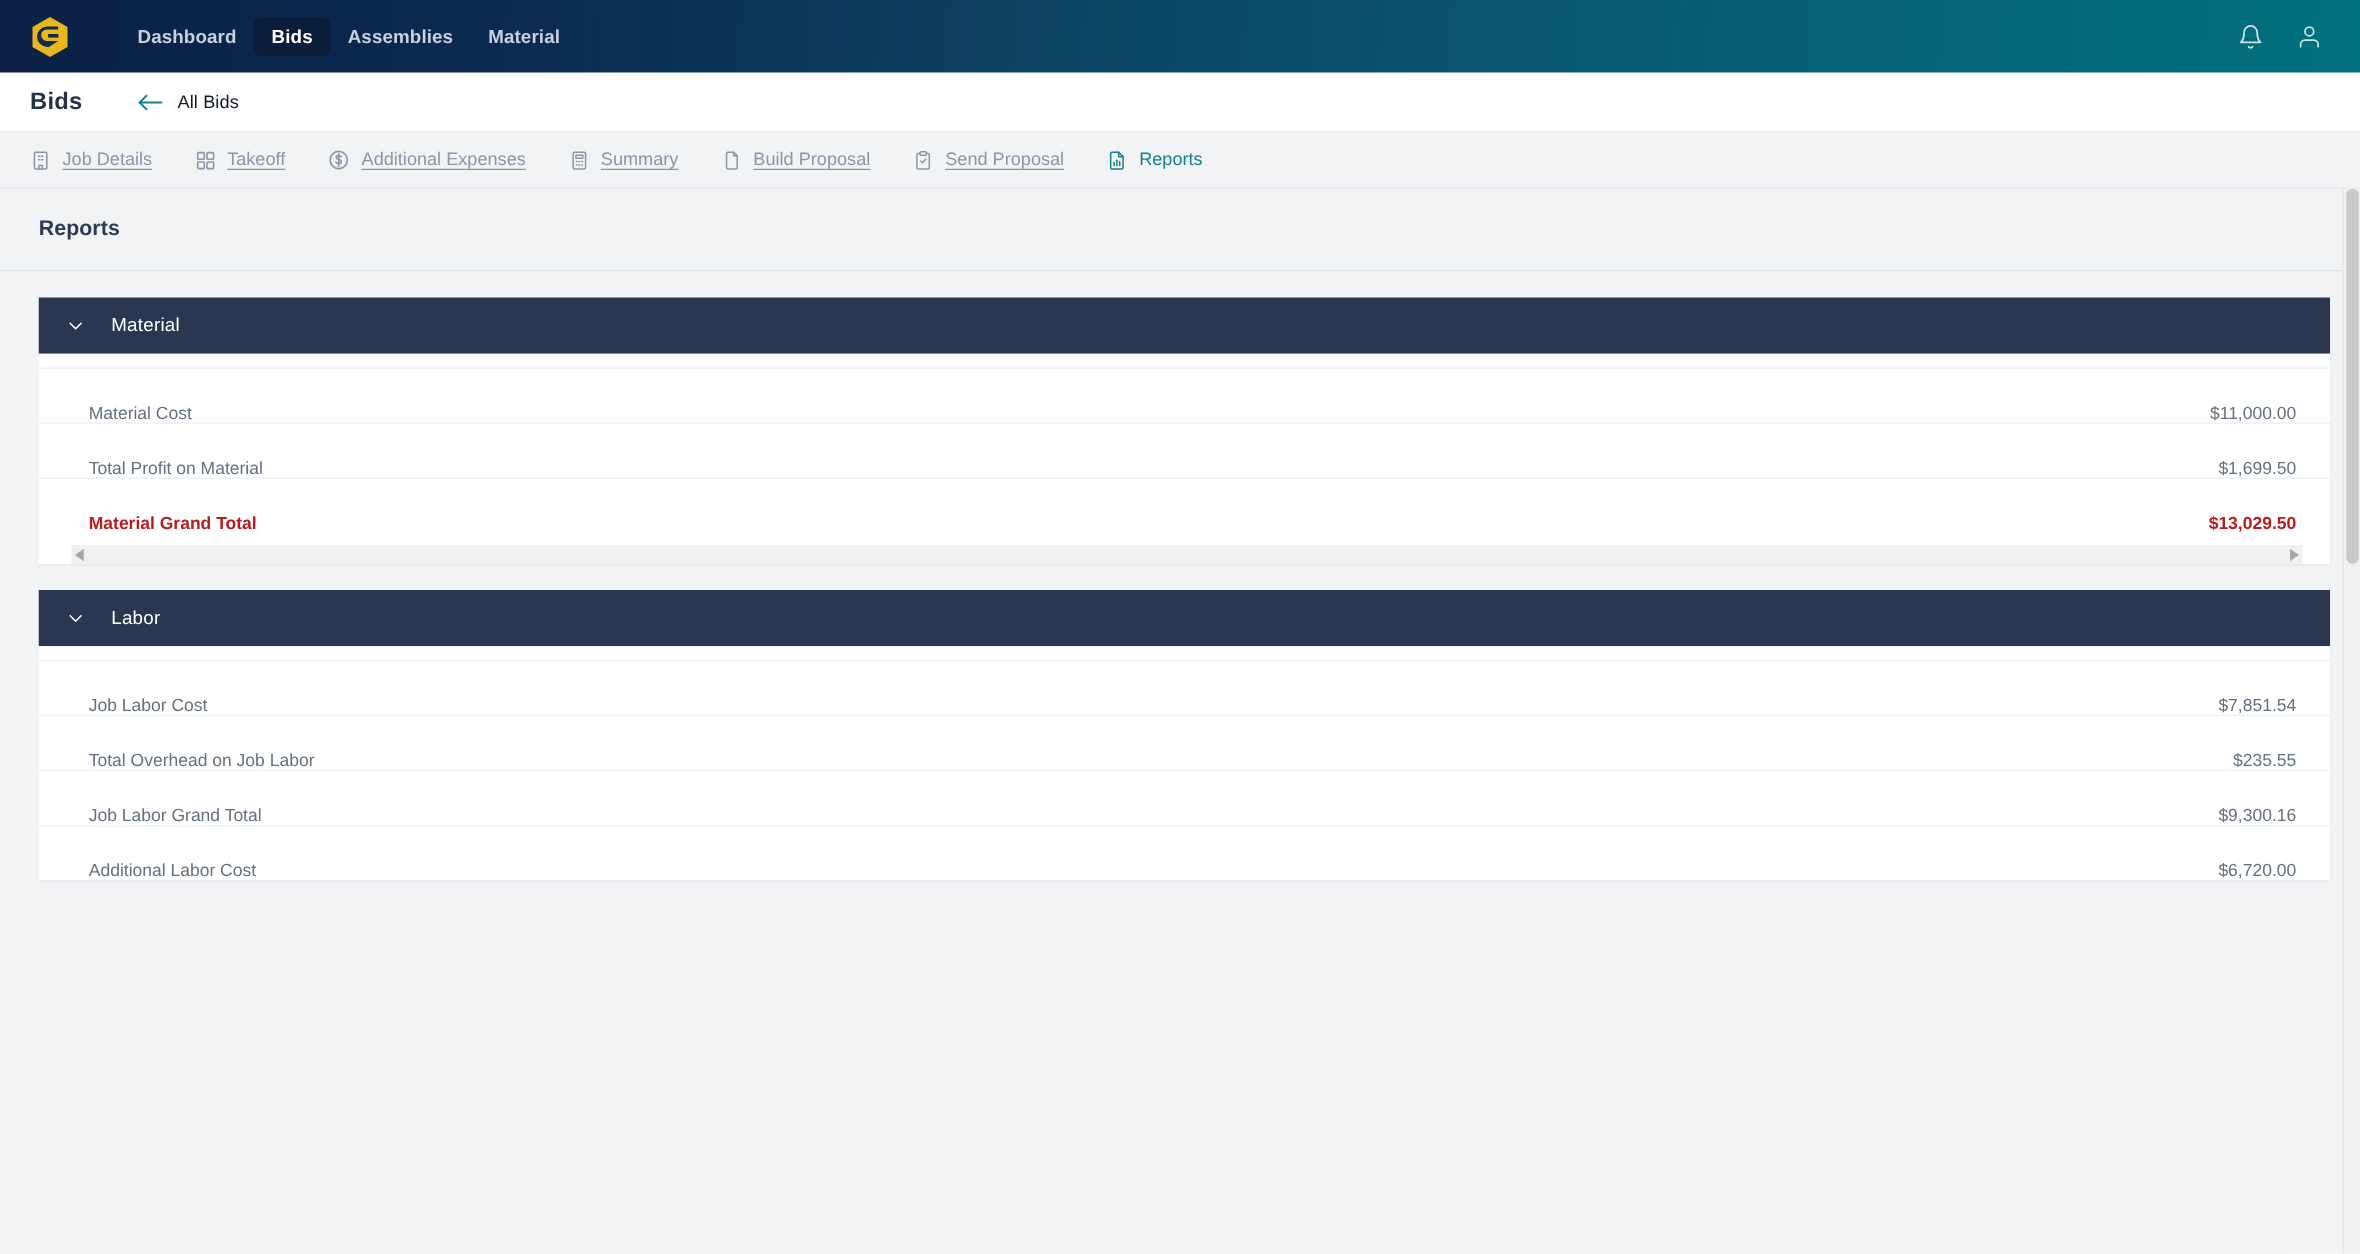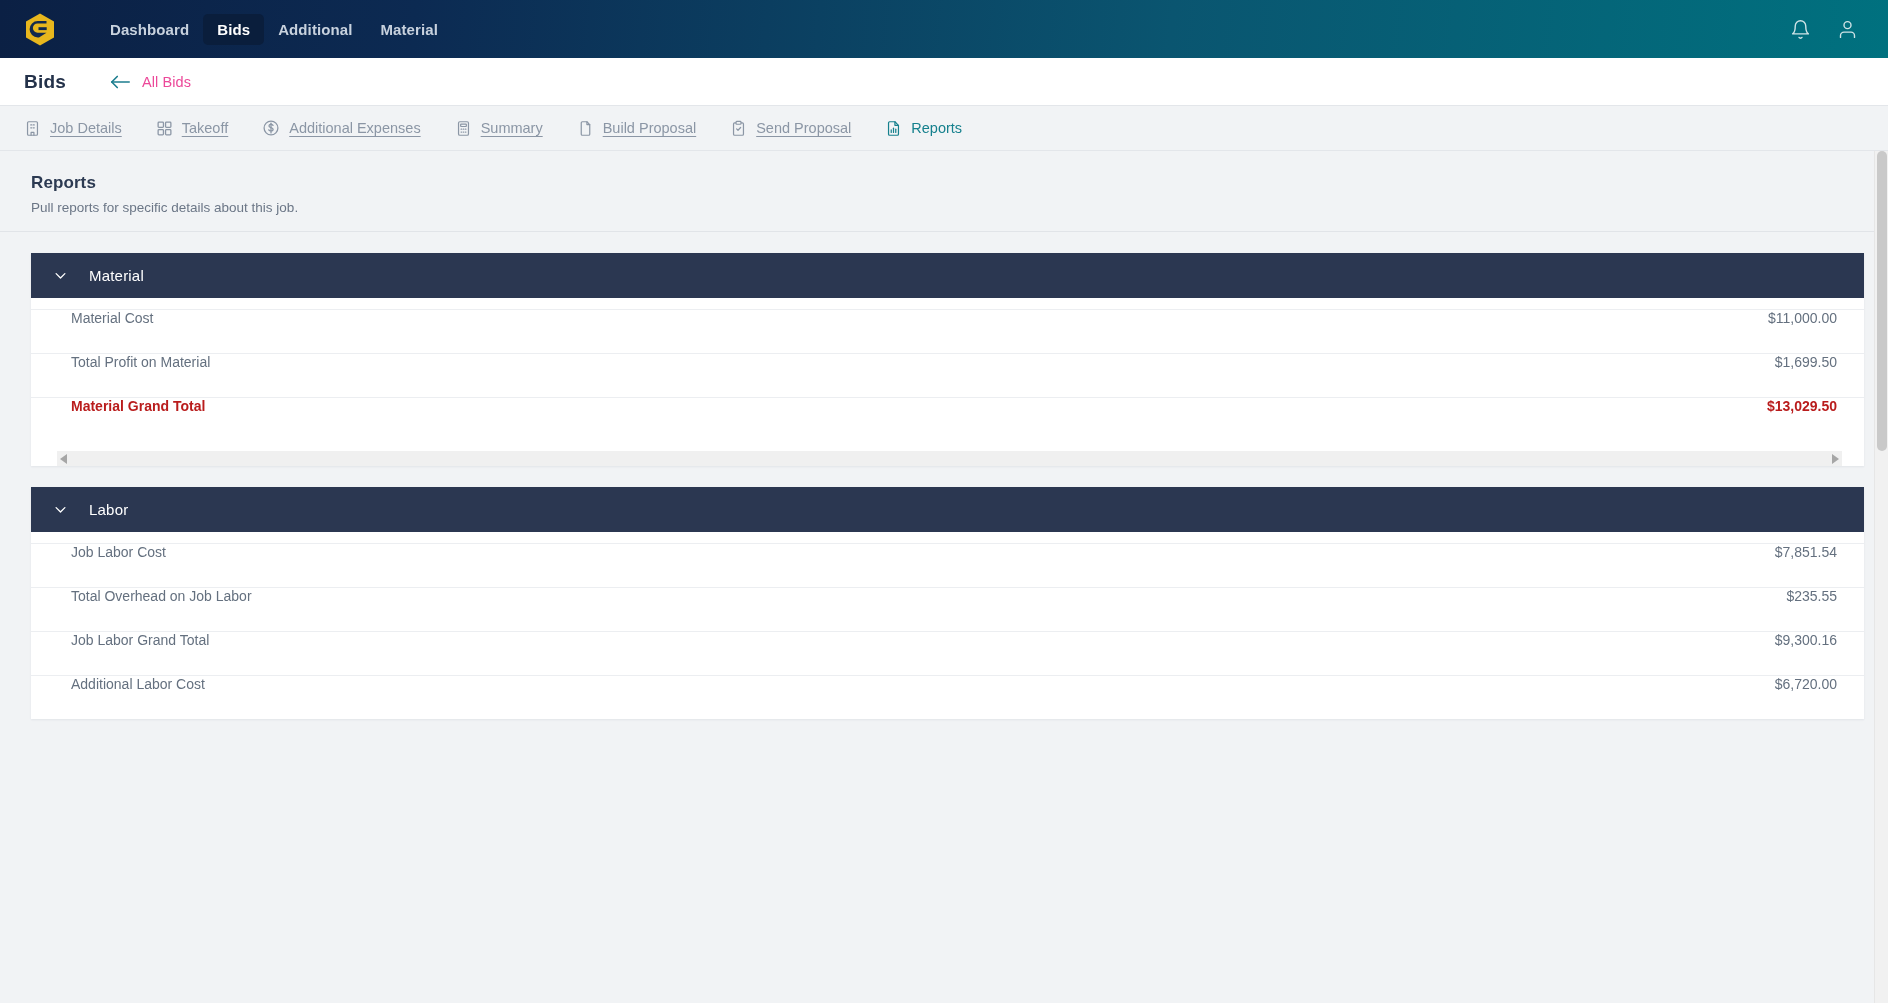--- a/index.html
+++ b/index.html
@@ -69,21 +69,21 @@
     letter-spacing: .2px;
   }
   .back-link {
     display: flex;
     align-items: center;
     gap: 11px;
     margin-left: 43px;
     cursor: pointer;
   }
   .back-link-text {
-    color: #ec4899;
+    color: #0f172a;
     font-size: 14.5px;
     letter-spacing: .1px;
   }
 
   
   .tabstrip {
     height: 45px;
     background: #f1f3f5;
     display: flex;
     align-items: center;
@@ -159,21 +159,21 @@
     font-weight: 500;
     letter-spacing: .2px;
   }
   .chevron { display: flex; align-items: center; color: #ffffff; }
 
   .card-body { background: #fff; padding-top: 11px; }
 
   .rowtable { width: 100%; }
   .trow {
     display: flex;
-    align-items: flex-start;
+    align-items: flex-end;
     justify-content: space-between;
     height: 44px;
     padding: 0 27px 0 40px;
     border-top: 1px solid #eceef1;
     font-size: 14px;
     color: #64707f;
   }
   .trow:first-child { border-top: 1px solid #eceef1; }
   .trow.bold { color: #b91c1c; font-weight: 700; }
   .trow .rlabel { white-space: nowrap; }
@@ -224,21 +224,21 @@
     <svg width="30" height="33" viewBox="0 0 30 33" aria-hidden="true">
       <polygon points="15,0.5 29,8.5 29,24.5 15,32.5 1,24.5 1,8.5" fill="#e8b71d"></polygon>
       <path d="M21.5 10.5 H12.5 a4.6 4.6 0 0 0 0 9.2 H21.5 L14 24.5 H12.8 a8.2 8.2 0 0 1 0 -16.4 H21.5 Z" fill="#132a4e"></path>
       <rect x="13.5" y="14.2" width="8.2" height="2.9" fill="#132a4e"></rect>
     </svg>
   </div>
 
   <div class="nav-links">
     <div class="nav-link">Dashboard</div>
     <div class="nav-link active">Bids</div>
-    <div class="nav-link">Additional</div>
+    <div class="nav-link">Assemblies</div>
     <div class="nav-link">Material</div>
   </div>
 
   <div class="nav-right">
     <span class="nav-icon">
       <svg width="21" height="21" viewBox="0 0 24 24" fill="none" stroke="#cfe3e6" stroke-width="1.6" stroke-linecap="round" stroke-linejoin="round">
         <path d="M18 8a6 6 0 0 0-12 0c0 7-3 9-3 9h18s-3-2-3-9"></path>
         <path d="M13.7 21a2 2 0 0 1-3.4 0"></path>
       </svg>
     </span>
@@ -351,21 +351,20 @@
       </svg>
     </span>
     <span class="tab-label">Reports</span>
   </div>
 </div>
 
 <div class="page">
 
   <div class="page-head">
     <div class="page-title">Reports</div>
-    <div class="page-sub">Pull reports for specific details about this job.</div>
   </div>
 
   <div class="card">
     <div class="card-header">
       <span class="chevron">
         <svg width="15" height="15" viewBox="0 0 24 24" fill="none" stroke="currentColor" stroke-width="2.1" stroke-linecap="round" stroke-linejoin="round">
           <polyline points="5,9 12,16 19,9"></polyline>
         </svg>
       </span>
       <span class="card-header-title">Material</span>

